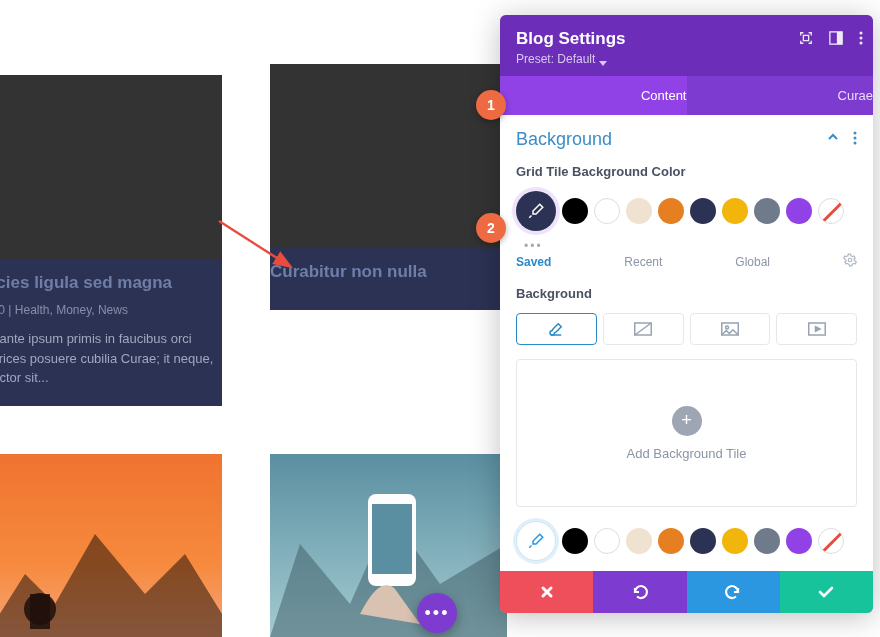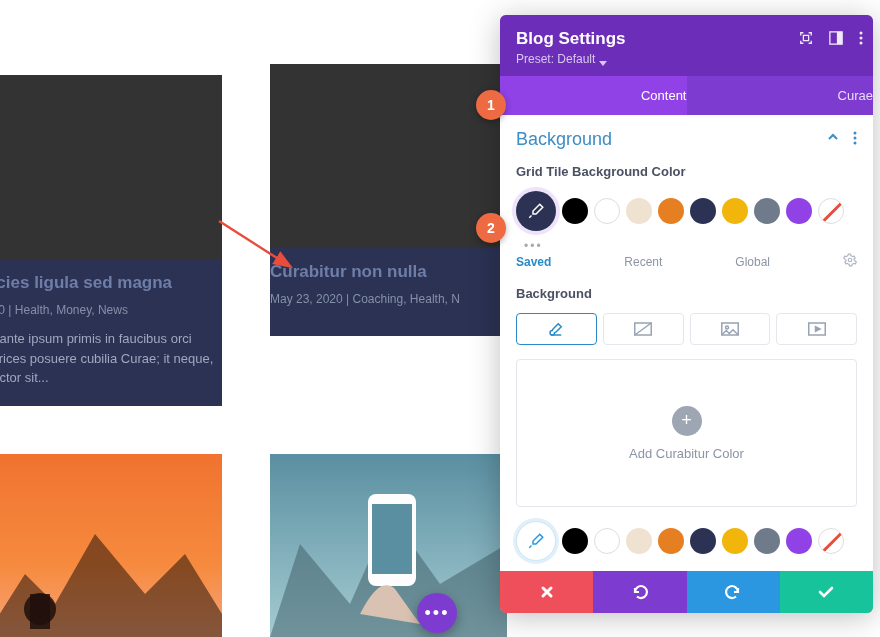--- a/index.html
+++ b/index.html
@@ -90,21 +90,20 @@
       <h3>ricies ligula sed magna</h3>
       <div class="meta">020 | Health, Money, News</div>
       <p>m ante ipsum primis in faucibus orci ultrices posuere cubilia Curae; it neque, auctor sit...</p>
     </div>
   </div>
 
   <div class="card card-b">
     <div class="thumb thumb-b"></div>
     <div class="body">
       <h3>Curabitur non nulla</h3>
-      <div class="meta">May 23, 2020 | Coaching, Health, N</div>
     </div>
   </div>
 
   <div class="card card-c">
     <div class="thumb">
       <svg viewBox="0 0 237 183" width="237" height="183">
         <polygon points="0,183 40,120 70,150 110,80 160,140 200,100 237,160 237,183" fill="rgba(40,20,10,.55)"></polygon>
         <circle cx="55" cy="155" r="16" fill="rgba(30,15,10,.85)"></circle>
         <rect x="45" y="140" width="20" height="35" fill="rgba(30,15,10,.85)"></rect>
       </svg>
@@ -246,21 +245,21 @@
         <div class="bt">
           <svg width="18" height="14" viewBox="0 0 24 18" fill="none" stroke="#98a3b3" stroke-width="2">
               <rect x="1" y="1" width="22" height="16"></rect>
               <path d="M10 6l6 3-6 3z" fill="#98a3b3"></path>
             </svg>
         </div>
       </div>
 
       <div class="addbox">
         <div class="plus">+</div>
-        <div>Add Curabitur Color</div>
+        <div>Add Background Tile</div>
       </div>
 
       <div class="swatches2">
         <div class="swatch picker" style="width:40px;height:40px;background:#fff;border:1px solid #cfe4f3;box-shadow:0 0 0 3px rgba(42,151,224,.15)">
           <svg width="18" height="18" viewBox="0 0 24 24" fill="none" stroke="#2a97e0" stroke-width="2">
               <path d="M17 3l4 4-9 9H8v-4l9-9z"></path>
               <path d="M6 18l-3 3"></path>
             </svg>
         </div>
         <div class="swatch2" style="background:#000"></div>

